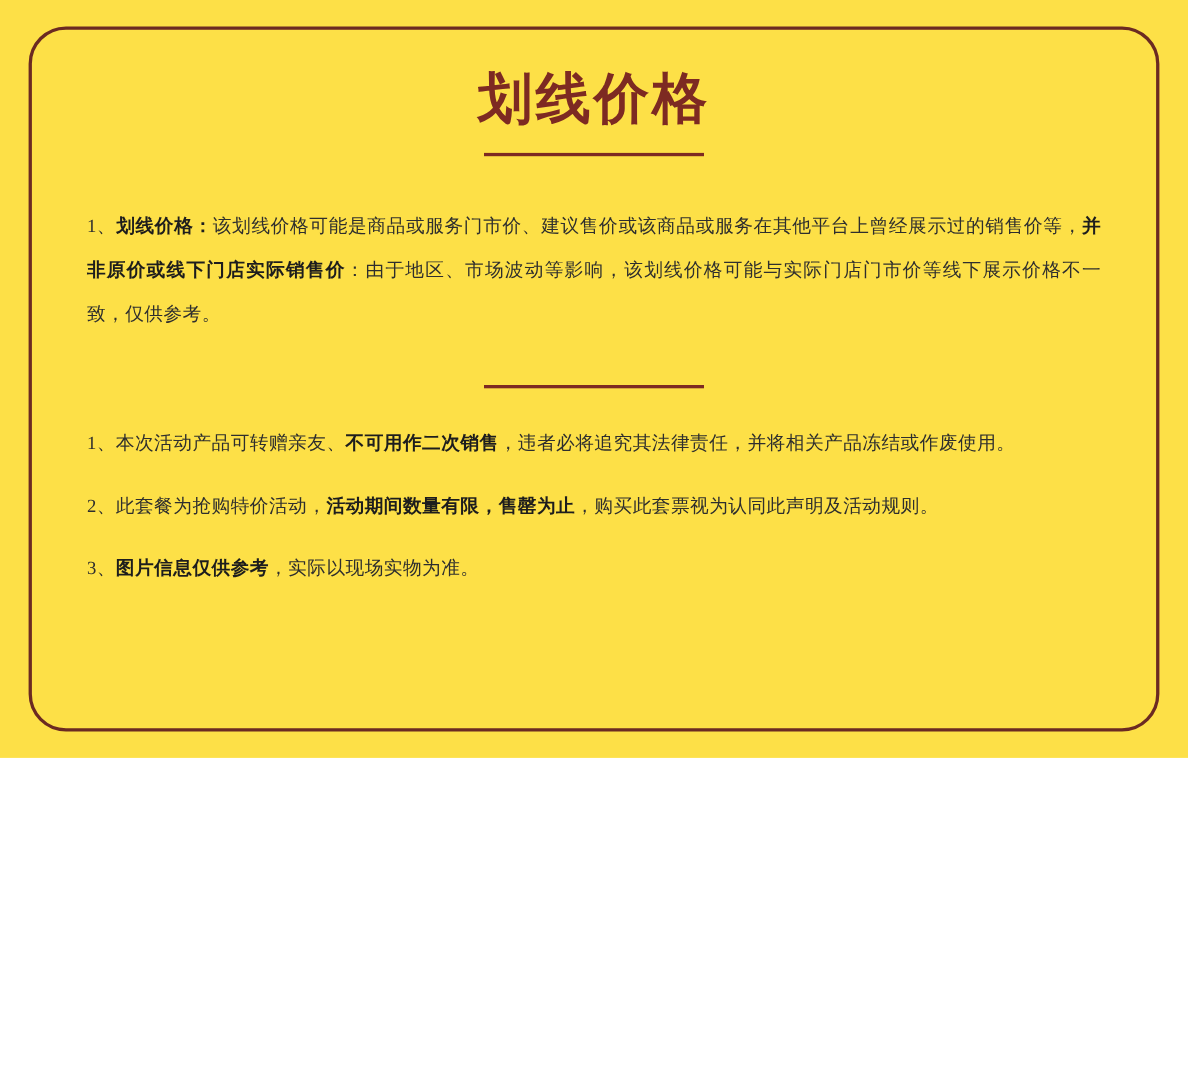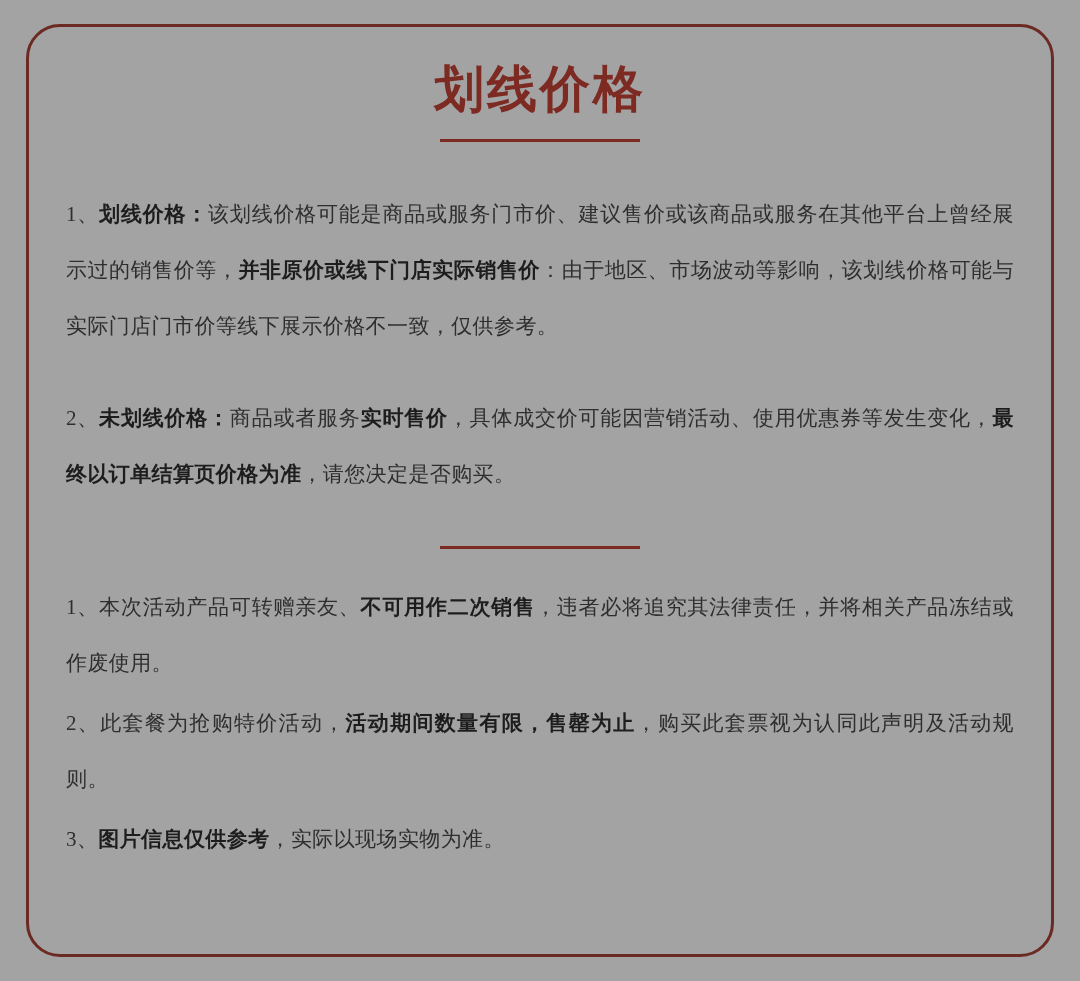--- a/index.html
+++ b/index.html
@@ -11,23 +11,23 @@
     width: 1080px;
     height: 981px;
     font-family: "Liberation Serif", "DejaVu Serif", serif;
     color: #2b2b2b;
     overflow: hidden;
   }
 
   .page {
     position: relative;
     width: 1080px;
-    height: 981px;
+    height: 689px;
     box-sizing: border-box;
-    background: #a3a3a3;
+    background: #fde047;
   }
 
   
   .frame {
     position: absolute;
     left: 26px;
     top: 24px;
     right: 26px;
     bottom: 24px;
     border: 3px solid #6b2a22;
@@ -55,24 +55,24 @@
   }
 
   .title-rule {
     width: 200px;
     height: 3px;
     background: #7d2a22;
     margin: 18px auto 0 auto;
   }
 
   .para {
-    font-size: 21px;
-    line-height: 56px;
+    font-size: 17px;
+    line-height: 40px;
     color: #2e2e2e;
-    margin: 4px;
+    margin: 17px;
     text-align: justify;
     letter-spacing: 0.4px;
   }
 
   .block-one {
     margin-top: 44px;
   }
   .block-two {
     margin-top: 36px;
   }
@@ -103,23 +103,20 @@
   <div class="content">
 
     <div>
       <h1 class="section-title">划线价格</h1>
       <div class="title-rule"></div>
 
       <p class="para block-one">
         <span>1、</span><b>划线价格</b><b>：</b><span>该划线价格可能是商品或服务门市价、建议售价或该商品或服务在其他平台上曾经展示过的销售价等，</span><b>并非原价或线下门店实际销售价</b><span>：由于地区、市场波动等影响，该划线价格可能与实际门店门市价等线下展示价格不一致，仅供参考。</span>
       </p>
 
-      <p class="para block-two">
-        <span>2、</span><b>未划线价格</b><b>：</b><span>商品或者服务</span><b>实时售价</b><span>，具体成交价可能因营销活动、使用优惠券等发生变化，</span><b>最终以订单结算页价格为准</b><span>，请您决定是否购买。</span>
-      </p>
     </div>
 
     <div class="sec2">
       <div class="title-rule"></div>
 
       <div class="activity-list">
         <p class="para">
           <span>1、</span><span>本次活动产品可转赠亲友、</span><b>不可用作二次销售</b><span>，违者必将追究其法律责任，并将相关产品冻结或作废使用。</span>
         </p>
         <p class="para">

